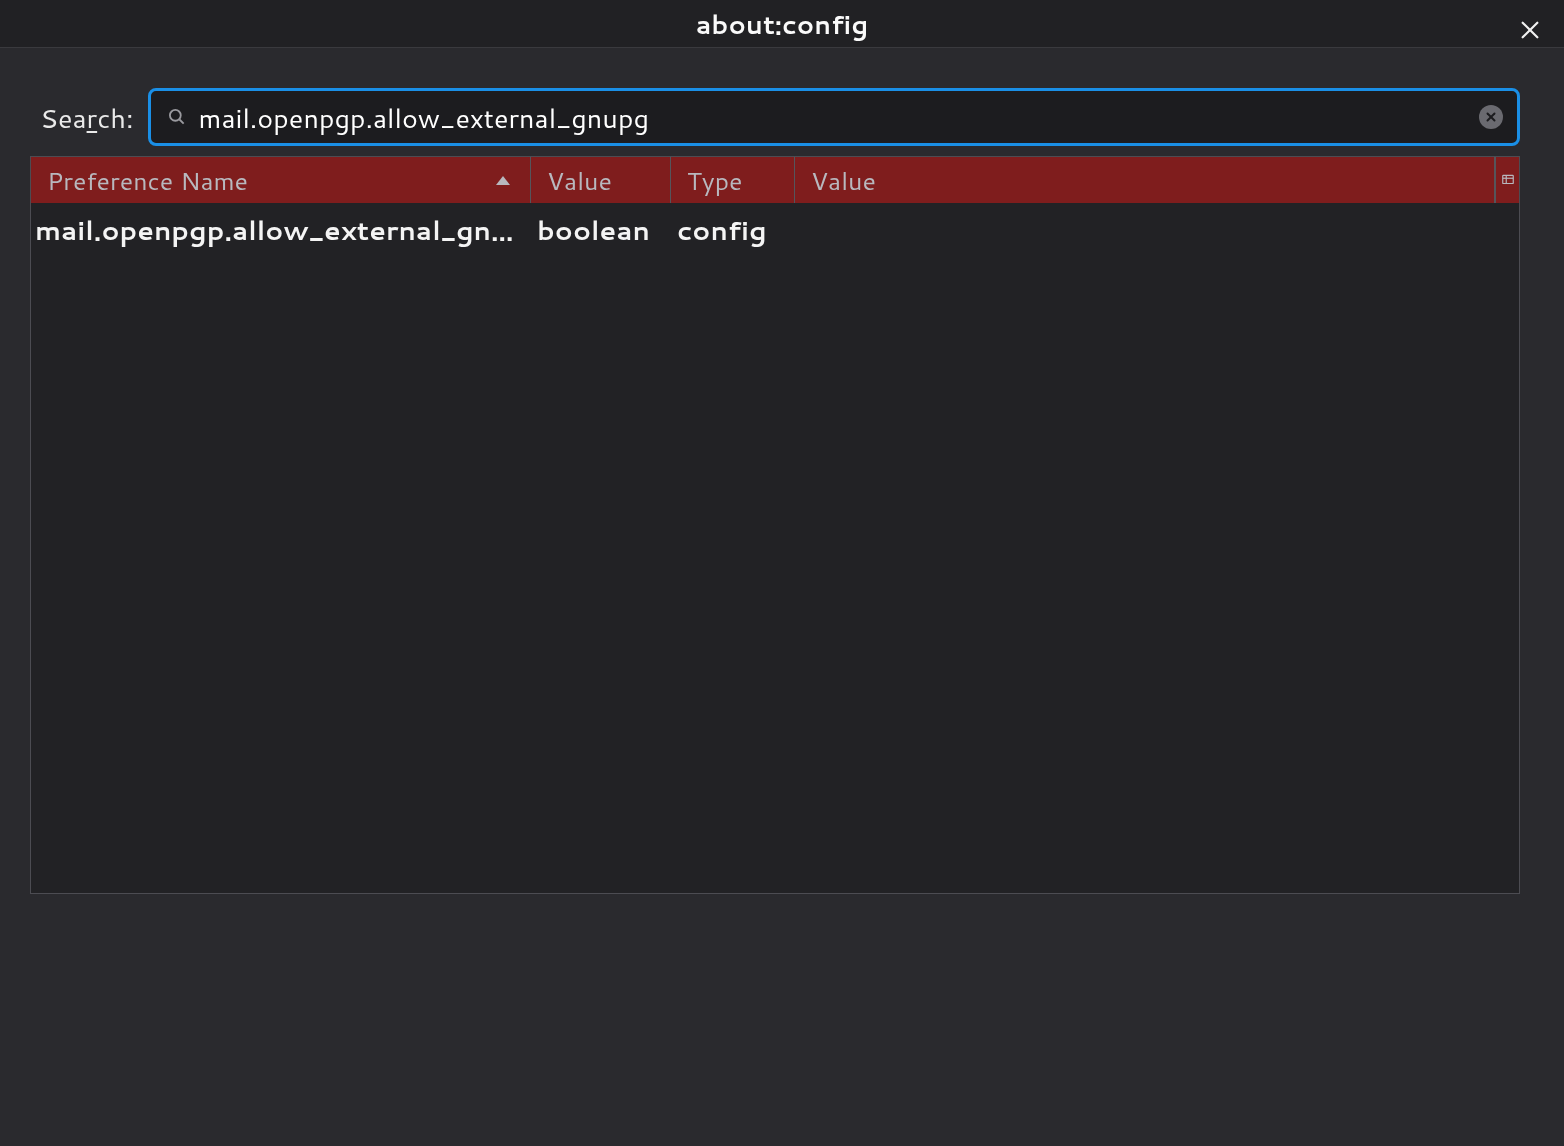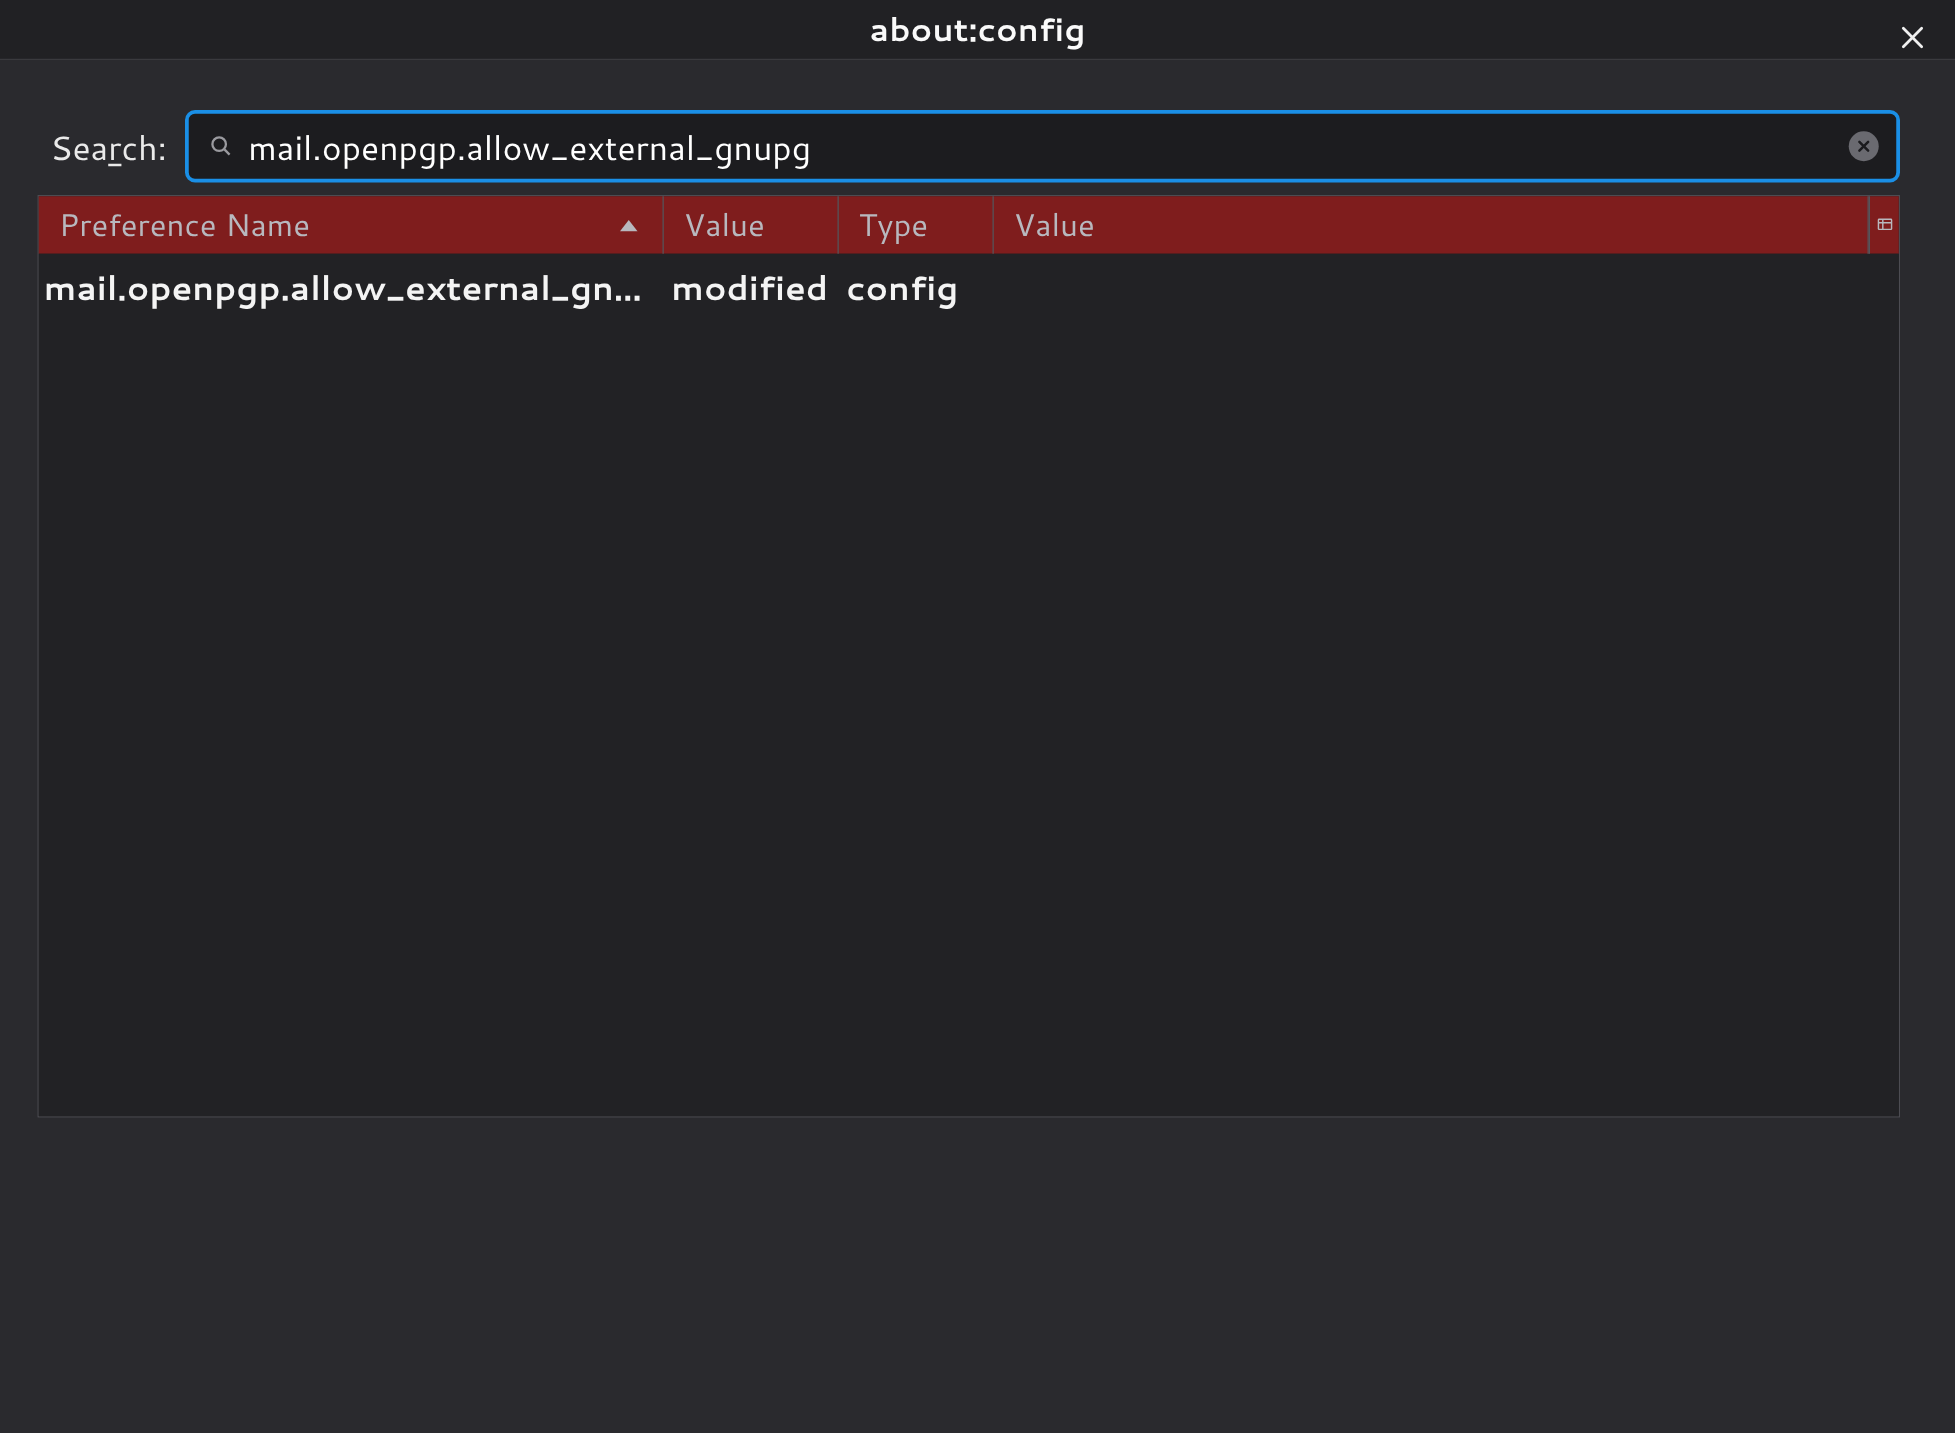--- a/index.html
+++ b/index.html
@@ -221,19 +221,19 @@
         <svg width="14" height="14" viewBox="0 0 24 24" fill="none" stroke="#b8b8be" stroke-width="2">
           <rect x="3" y="4" width="18" height="14" rx="1"></rect>
           <line x1="3" y1="9" x2="21" y2="9"></line>
           <line x1="9" y1="4" x2="9" y2="18"></line>
         </svg>
       </div>
     </div>
     <div class="tbody">
       <div class="trow">
         <div class="td td-name">mail.openpgp.allow_external_gnupg</div>
-        <div class="td td-status">modified</div>
+        <div class="td td-status">boolean</div>
         <div class="td td-type">config</div>
       </div>
     </div>
   </div>
 
 </div>
 
 </body></html>

